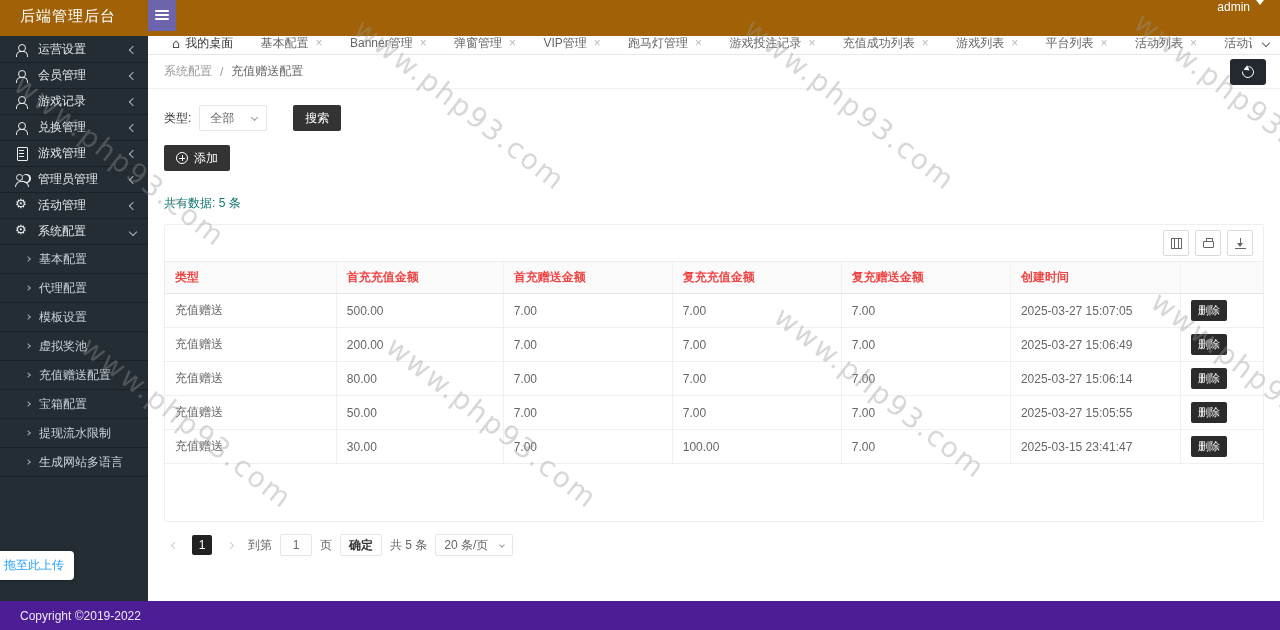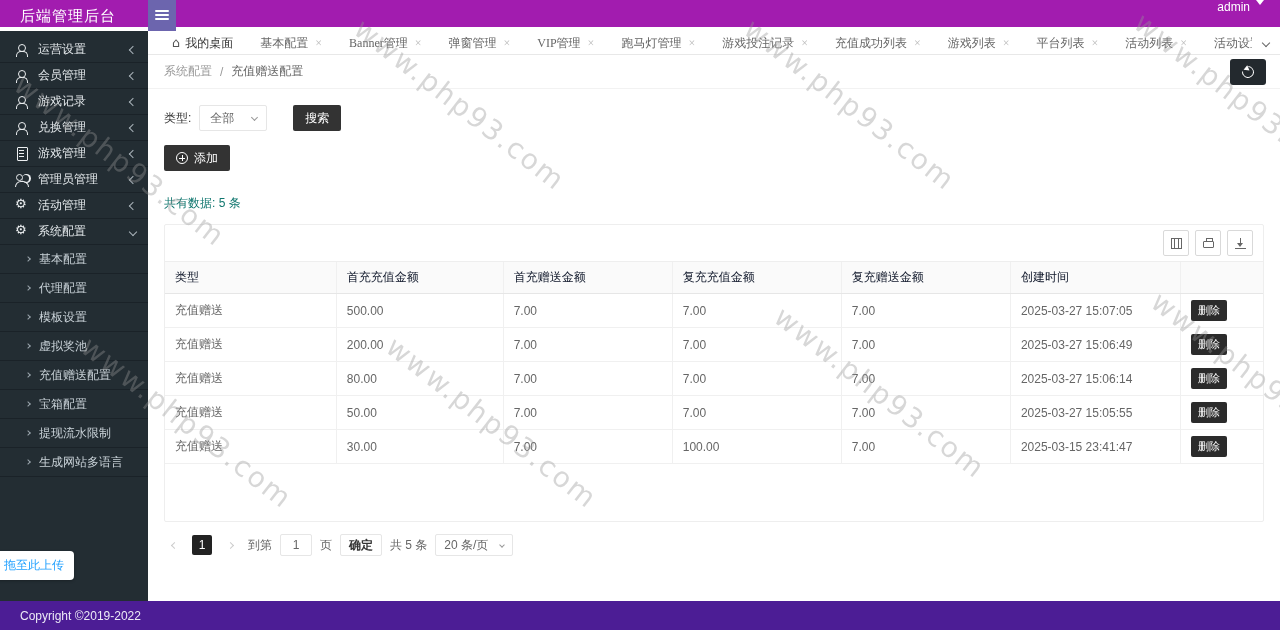--- a/index.html
+++ b/index.html
@@ -1,20 +1,20 @@
 <!DOCTYPE html>
 <html><head>
 <meta charset="utf-8">
 <style>
   * { margin:0; padding:0; box-sizing:border-box; }
   html,body { width:1280px; height:630px; overflow:hidden; }
   body { font-family:"Liberation Sans","DejaVu Sans",sans-serif; background:#fff; position:relative; font-size:12px; }
 
   
-  .top-header { position:absolute; left:0; top:0; width:1280px; height:27px; background:#a21caf; z-index:10;padding-left:48px; }
+  .top-header { position:absolute; left:0; top:0; width:1280px; height:36px; background:#a16207; z-index:10;padding-left:48px; }
   .brand { position:absolute; left:20px; top:0; line-height:31px; color:#fff; font-size:15px; letter-spacing:1px; }
   .burger { position:absolute; left:148px; top:0; width:28px; height:31px; background:#6C65AE; cursor:pointer; }
   .burger i { position:absolute; left:7px; width:14px; height:2px; background:#fff; border-radius:1px; }
   .burger i:nth-child(1){top:10px} .burger i:nth-child(2){top:14px} .burger i:nth-child(3){top:18px}
   .userbox { position:absolute; right:16px; top:0; height:31px; display:flex; align-items:flex-start; gap:6px; color:#fff; cursor:pointer; }
   .caret-down { width:0; height:0; border-left:4px solid transparent; border-right:4px solid transparent; border-top:5px solid #fff; }
 
   
   .sidebar { position:absolute; left:0; top:31px; bottom:29px; width:148px; background:#232D33; z-index:5; overflow:hidden; }
   .menu { padding-top:6px; }
@@ -35,21 +35,21 @@
   .chev { display:inline-block; width:6px; height:6px; border-bottom:1px solid currentColor; border-left:1px solid currentColor; }
   .chev.left { transform:rotate(45deg); }
   .chev.right { transform:rotate(225deg); }
   .chev.down { transform:rotate(-45deg); }
   .m-item .chev { color:#AAB4BB; }
   .s-item .chev { width:4px; height:4px; color:#9AA5AD; margin-left:2px; }
 
   
   .main { position:absolute; left:148px; top:31px; right:0; bottom:29px; background:#fff; overflow:hidden; }
 
-  .tabbar { position:relative; height:24px; border-bottom:1px solid #E8E8E8; white-space:nowrap; overflow:hidden; padding-left:12px; padding-right:30px;font-family:Liberation Serif, serif; }
+  .tabbar { position:relative; height:24px; border-bottom:1px solid #E8E8E8; white-space:nowrap; overflow:hidden; padding-left:12px; padding-right:30px; }
   .tab { display:inline-flex; align-items:center; height:24px; padding:0 12px; font-size:12px; color:#666; cursor:pointer; vertical-align:top; }
   .tab.active { color:#333; }
   .tab-home::before { content:"⌂"; font-size:13px; color:#555; margin-right:5px; font-family:"DejaVu Sans",sans-serif; }
   .tab-x { margin-left:7px; color:#BBB; font-size:12px; line-height:1; }
   .tab-x::before { content:"×"; }
   .tab-more { position:absolute; right:0; top:0; width:28px; height:24px; background:#fff; display:flex; align-items:center; justify-content:center; color:#666; cursor:pointer; }
 
   .crumb-row { height:34px; display:flex; align-items:center; padding:0 14px 0 16px; border-bottom:1px solid #F2F2F2; }
   .crumb { color:#999; }
   .crumb-sep { color:#999; margin:0 8px; }
@@ -78,21 +78,21 @@
   .card-toolbar { height:36px; display:flex; align-items:center; justify-content:flex-end; gap:6px; padding:0 10px; }
   .tool-btn { width:26px; height:26px; border:1px solid #D9D9D9; border-radius:2px; background:#fff; display:flex; align-items:center; justify-content:center; cursor:pointer; }
   .i-grid { width:11px; height:11px; border:1px solid #666; background:linear-gradient(90deg, transparent 0 2px, #666 2px 3px, transparent 3px 6px, #666 6px 7px, transparent 7px 9px); }
   .i-print { position:relative; width:11px; height:7px; border:1px solid #666; border-radius:1px; margin-top:3px; }
   .i-print::before { content:""; position:absolute; left:2px; top:-4px; width:5px; height:3px; border:1px solid #666; border-bottom:none; }
   .i-export { position:relative; width:11px; height:11px; border-bottom:1px solid #666; }
   .i-export::before { content:""; position:absolute; left:5px; top:0; width:1px; height:5px; background:#666; }
   .i-export::after { content:""; position:absolute; left:2px; top:5px; border-left:3.5px solid transparent; border-right:3.5px solid transparent; border-top:4px solid #666; }
 
   table.tbl { width:100%; border-collapse:collapse; table-layout:fixed; }
-  .tbl th { background:#FAFAFA; color:#0f172a; font-weight:normal; text-align:left; padding:7px 10px; border-top:1px solid #EEE; border-bottom:1px solid #E6E6E6; font-size:12px; }
+  .tbl th { background:#FAFAFA; color:#ef4444; font-weight:bold; text-align:left; padding:7px 10px; border-top:1px solid #EEE; border-bottom:1px solid #E6E6E6; font-size:12px; }
   .tbl td { color:#666; padding:6px 10px; border-bottom:1px solid #F0F0F0; font-size:12px; }
   .tbl th + th, .tbl td + td { border-left:1px solid #F0F0F0; }
   .del-btn { background:#2B2B2B; color:#fff; border:none; border-radius:2px; padding:3px 7px; font-size:11px; cursor:pointer; }
 
   
   .pager { display:flex; align-items:center; margin-top:12px; gap:8px; color:#666; }
   .pg-arrow { width:20px; height:20px; display:flex; align-items:center; justify-content:center; color:#CCC; cursor:pointer; }
   .pg-arrow .chev { width:5px; height:5px; }
   .pg-cur { width:20px; height:20px; background:#222; color:#fff; display:flex; align-items:center; justify-content:center; border-radius:2px; cursor:pointer; }
   .pg-input { width:32px; height:22px; border:1px solid #E6E6E6; border-radius:2px; text-align:center; color:#666; font-size:12px; font-family:inherit; }

